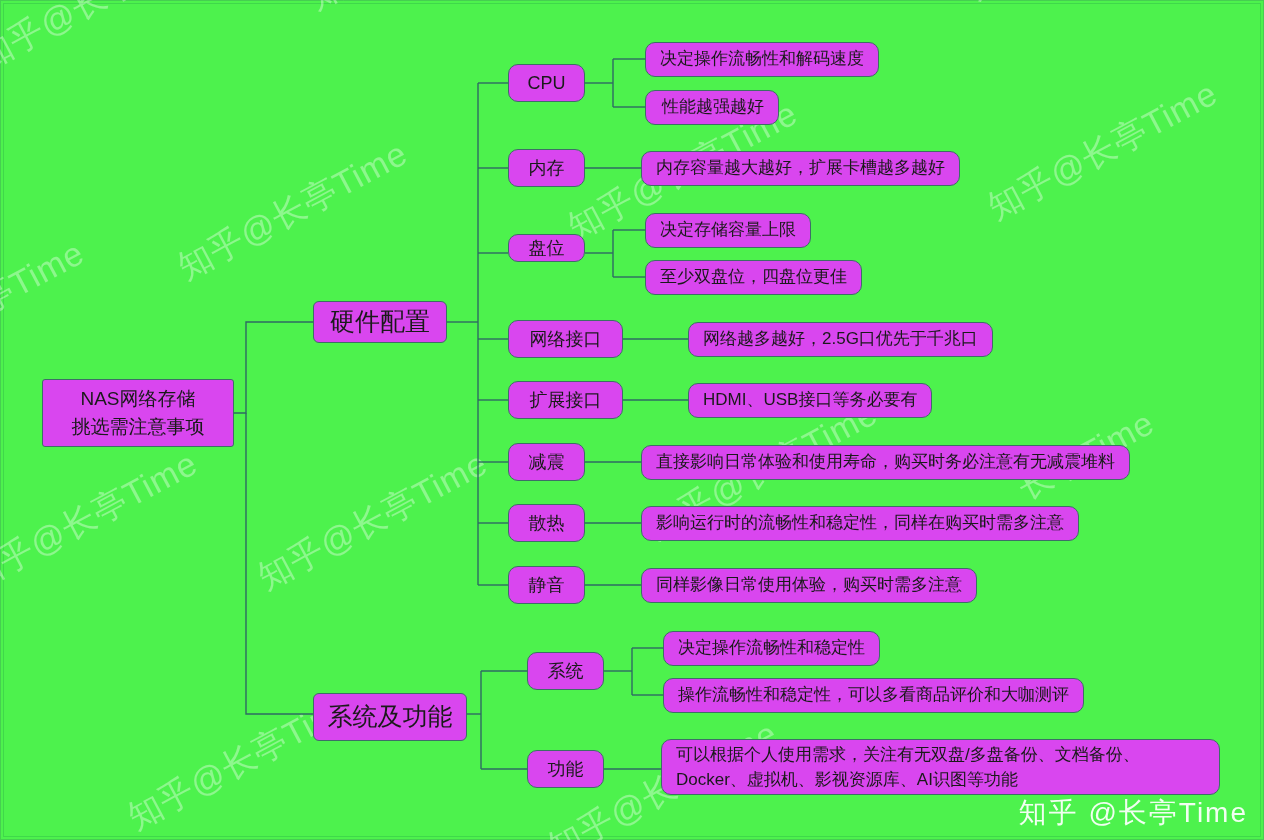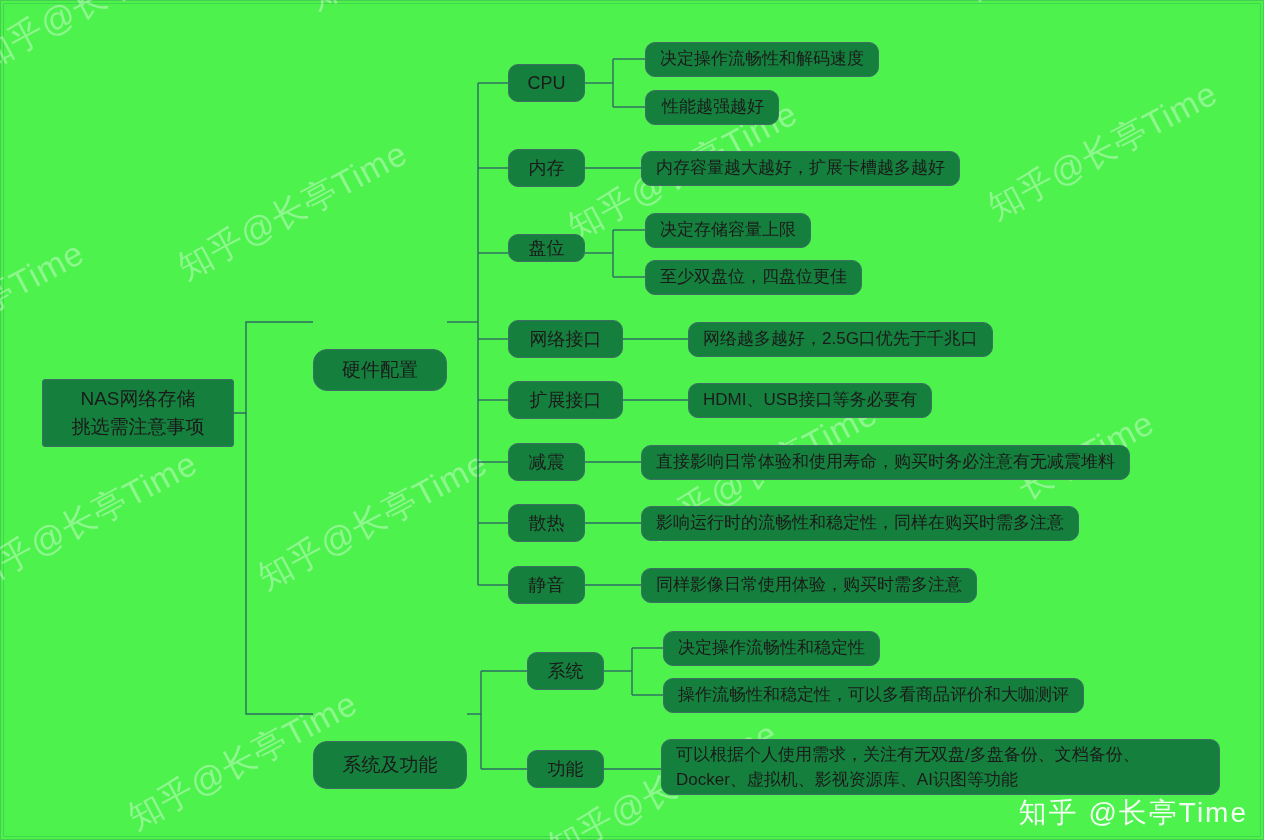--- a/index.html
+++ b/index.html
@@ -68,42 +68,41 @@
   }
   #links path, #links line {
     stroke: #2e6b63;
     stroke-width: 1.4;
     fill: none;
   }
 
   
   .node {
     position: absolute;
-    background: #15803d;
+    background: #d946ef;
     border: 1px solid #3d6f66;
     color: #1a1a1a;
     box-sizing: border-box;
     display: flex;
     align-items: center;
     justify-content: center;
     text-align: center;
     line-height: 1.35;
     white-space: nowrap;
   }
   .node.root {
     border-radius: 3px;
     font-size: 19px;
     padding: 6px 28px;
     white-space: normal;
     line-height: 1.45;
   }
   .node.branch {
-    border-radius: 14px;
-    font-size: 19px;
-    margin-top: 48px;
+    border-radius: 6px;
+    font-size: 25px;
   }
   .node.topic {
     border-radius: 10px;
     font-size: 18px;
   }
   .node.leaf {
     border-radius: 10px;
     font-size: 17px;
     padding: 0 14px;
   }

